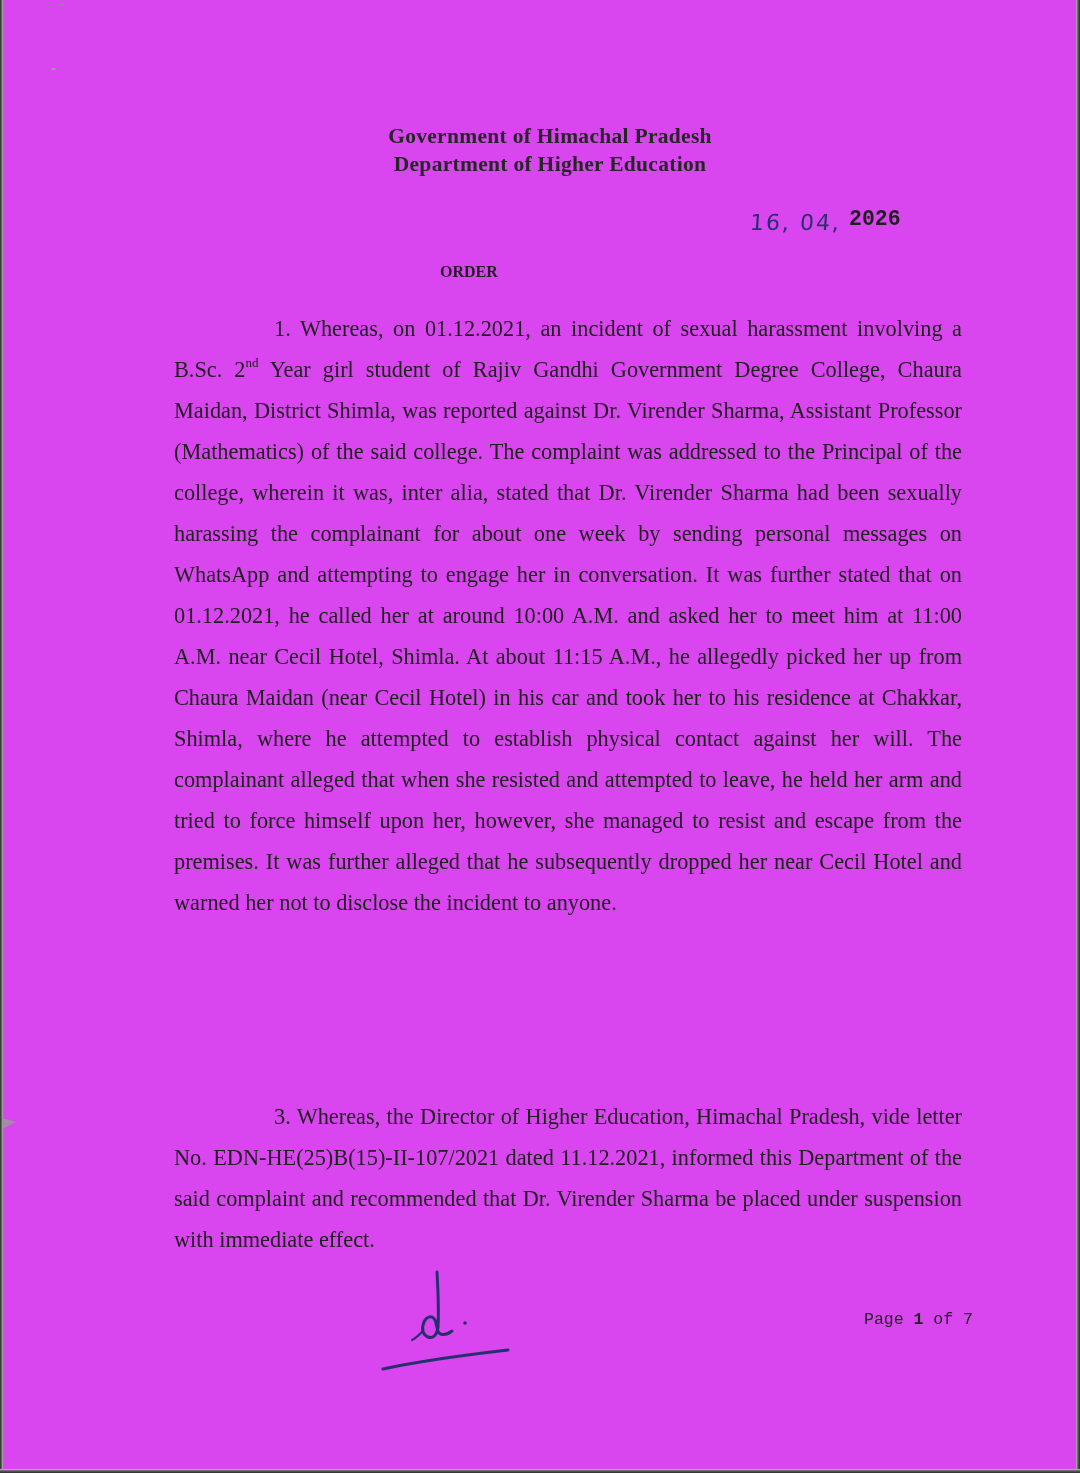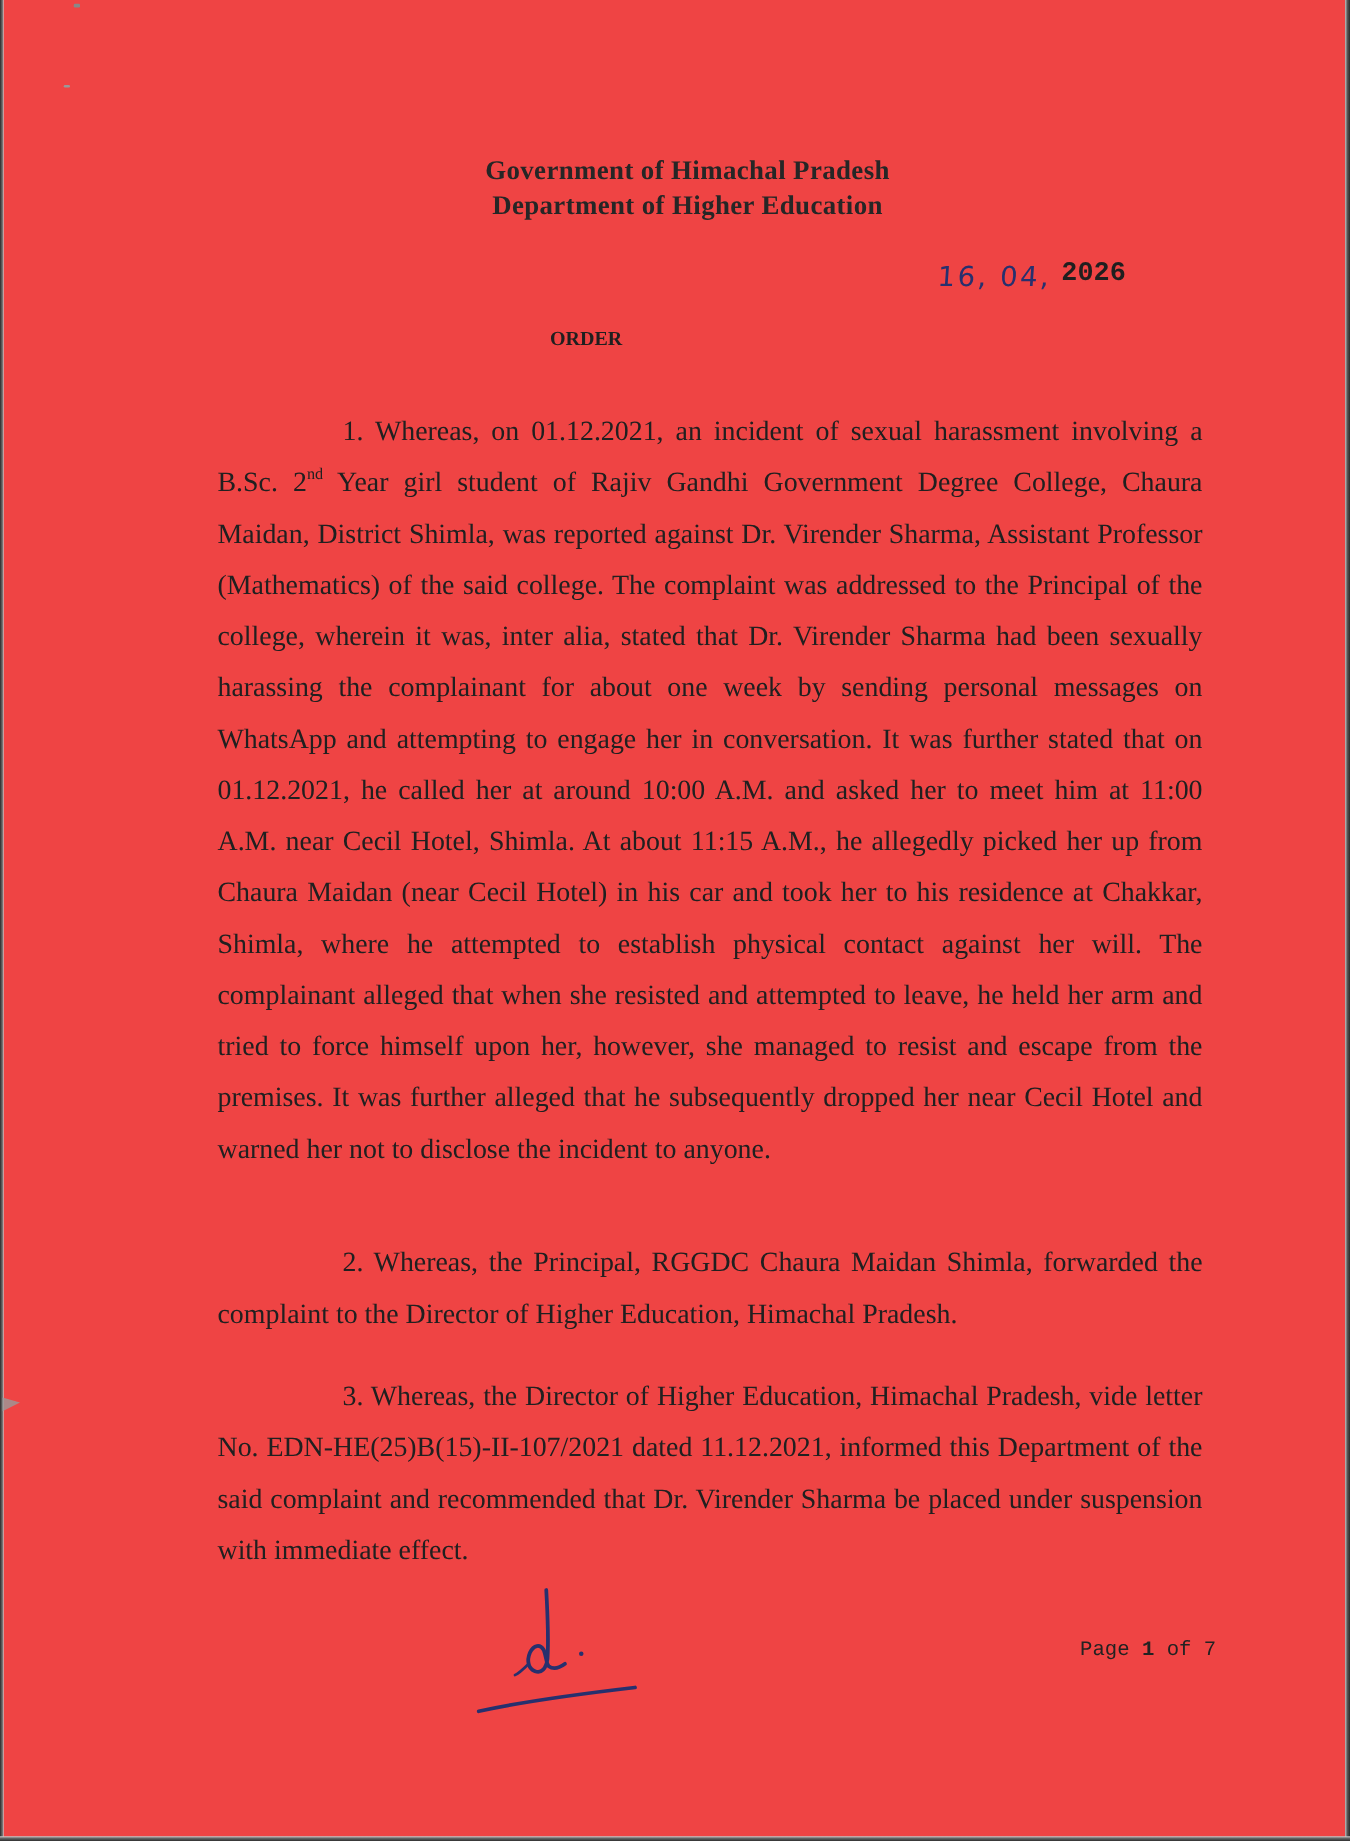--- a/index.html
+++ b/index.html
@@ -13,21 +13,21 @@
       position: relative;
       overflow: hidden;
       font-family: "Liberation Serif", "DejaVu Serif", serif;
       color: #1c1c1c;
     }
     .page {
       position: absolute;
       left: 0; top: 0;
       width: 1080px;
       height: 1473px;
-      background: #ef4444;
+      background: #d946ef;
     }
     .edge-left {
       position: absolute; left: 0; top: 0; width: 3px; height: 1473px;
       background: linear-gradient(to right, #2a2a2a, #777 70%, #cfcfcf);
     }
     .edge-right {
       position: absolute; right: 0; top: 0; width: 4px; height: 1473px;
       background: linear-gradient(to left, #2a2a2a, #555 50%, #bdbdbd);
     }
     .edge-bottom {
@@ -95,21 +95,21 @@
     .body-text {
       position: absolute;
       left: 174px;
       width: 788px;
       font-size: 22.3px;
       line-height: 41px;
       text-align: justify;
       color: #202020;
     }
     .body-text .indent { display: inline-block; width: 100px; }
-    .para1 { top: 308px; margin-top: 16px; }
+    .para1 { top: 308px; }
     .para2 { top: 989px; }
     .para3 { top: 1096px; }
     sup { font-size: 13px; line-height: 0; position: relative; top: -2px; }
     .page-num {
       position: absolute;
       left: 864px; top: 1310px;
       font-family: Liberation Mono, monospace;
       font-size: 16.5px;
       color: #222;
     }
@@ -134,21 +134,20 @@
   <div class="header hdr1">Government of Himachal Pradesh</div>
   <div class="header hdr2">Department of Higher Education</div>
 
   <div class="hand-date">16, 04,</div>
   <div class="year">2026</div>
 
   <div class="order-title">ORDER</div>
 
   <div class="body-text para1"><span class="indent"></span><span>1.</span> <span>Whereas, on 01.12.2021, an incident of sexual harassment involving a B.Sc. 2</span><sup>nd</sup><span> Year girl student of Rajiv Gandhi Government Degree College, Chaura Maidan, District Shimla, was reported against Dr. Virender Sharma, Assistant Professor (Mathematics) of the said college. The complaint was addressed to the Principal of the college, wherein it was, inter alia, stated that Dr. Virender Sharma had been sexually harassing the complainant for about one week by sending personal messages on WhatsApp and attempting to engage her in conversation. It was further stated that on 01.12.2021, he called her at around 10:00 A.M. and asked her to meet him at 11:00 A.M. near Cecil Hotel, Shimla. At about 11:15 A.M., he allegedly picked her up from Chaura Maidan (near Cecil Hotel) in his car and took her to his residence at Chakkar, Shimla, where he attempted to establish physical contact against her will. The complainant alleged that when she resisted and attempted to leave, he held her arm and tried to force himself upon her, however, she managed to resist and escape from the premises. It was further alleged that he subsequently dropped her near Cecil Hotel and warned her not to disclose the incident to anyone.</span></div>
 
-  <div class="body-text para2"><span class="indent"></span><span>2.</span> <span>Whereas, the Principal, RGGDC Chaura Maidan Shimla, forwarded the complaint to the Director of Higher Education, Himachal Pradesh.</span></div>
 
   <div class="body-text para3"><span class="indent"></span><span>3.</span> <span>Whereas, the Director of Higher Education, Himachal Pradesh, vide letter No. EDN-HE(25)B(15)-II-107/2021 dated 11.12.2021, informed this Department of the said complaint and recommended that Dr. Virender Sharma be placed under suspension with immediate effect.</span></div>
 
   <svg class="signature" viewBox="0 0 145 115">
     <path d="M62 7 C 63 25, 64 45, 63 62 C 62 70, 58 74, 53 72 C 48 70, 46 64, 49 57 C 52 51, 57 50, 60 55 C 62 60, 62 66, 64 68 C 68 71, 73 69, 77 66" fill="none" stroke="#27306e" stroke-width="3" stroke-linecap="round"></path>
     <path d="M48 66 C 44 70, 40 74, 37 75" fill="none" stroke="#27306e" stroke-width="2.2" stroke-linecap="round"></path>
     <circle cx="90" cy="58" r="1.8" fill="#27306e"></circle>
     <path d="M8 104 C 40 97, 90 90, 133 85" fill="none" stroke="#27306e" stroke-width="3" stroke-linecap="round"></path>
   </svg>
 

